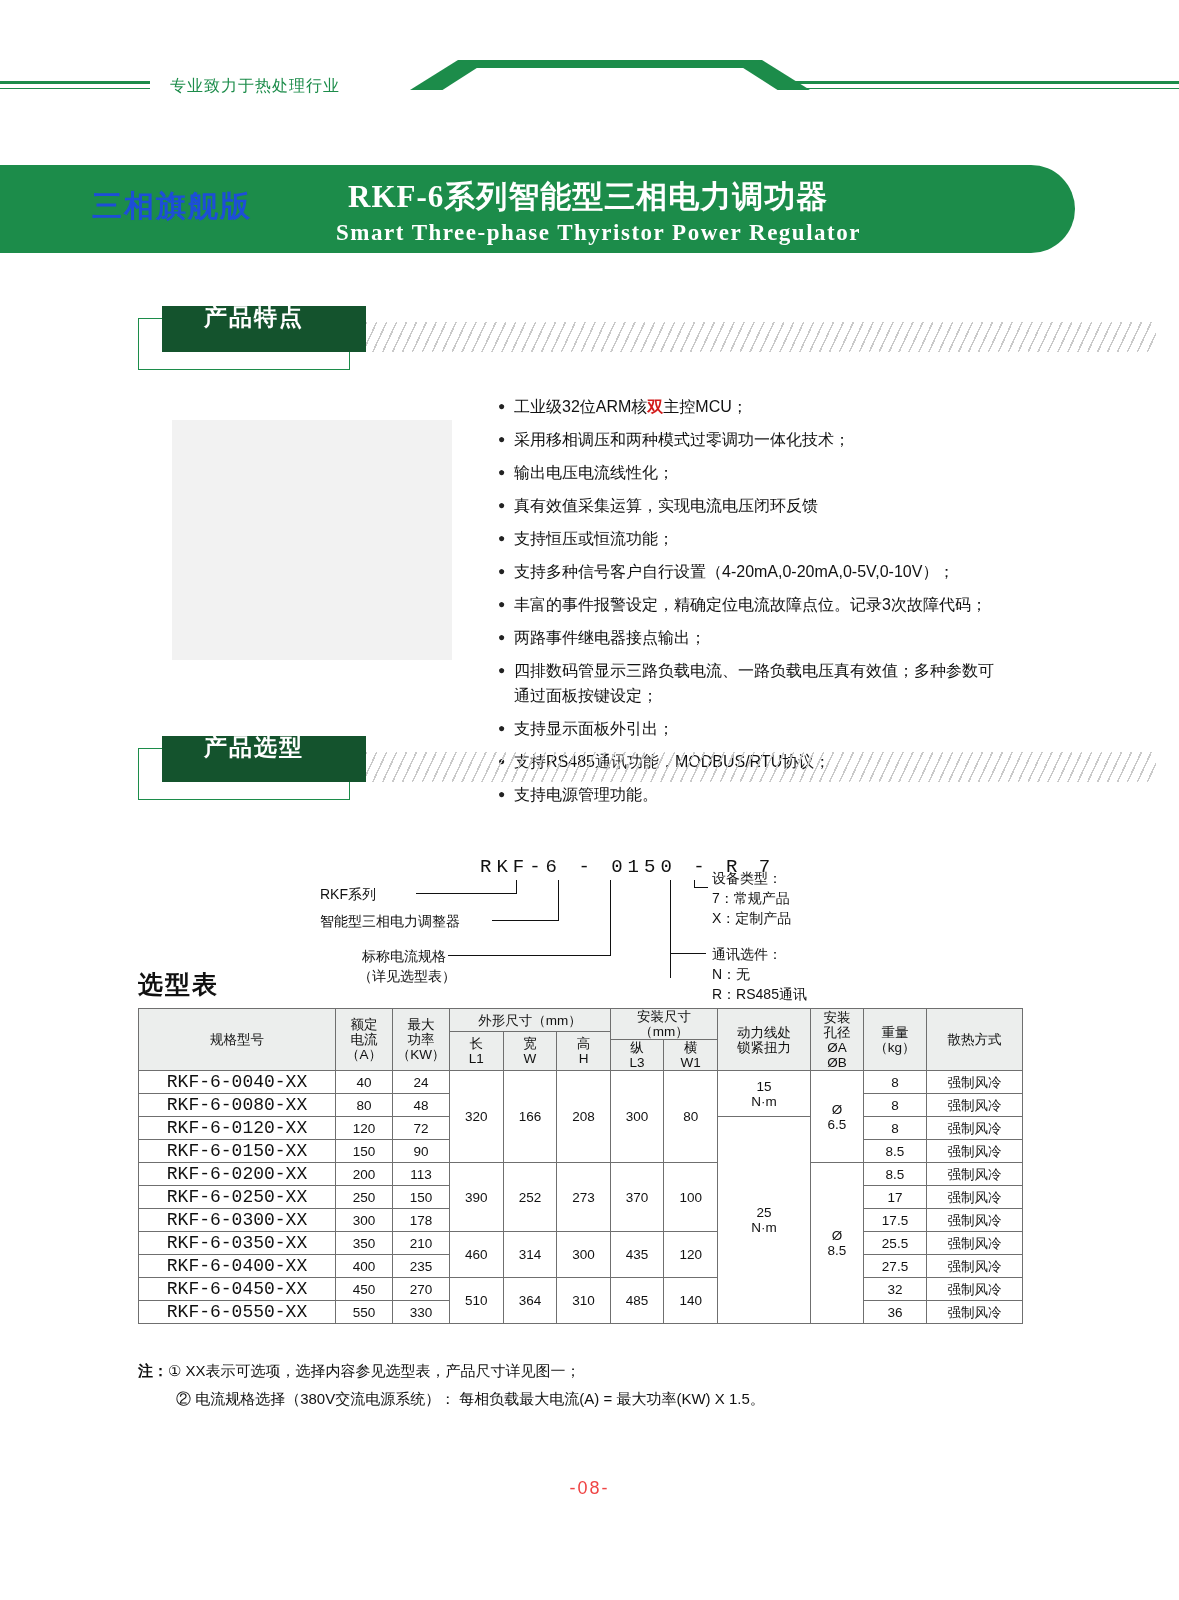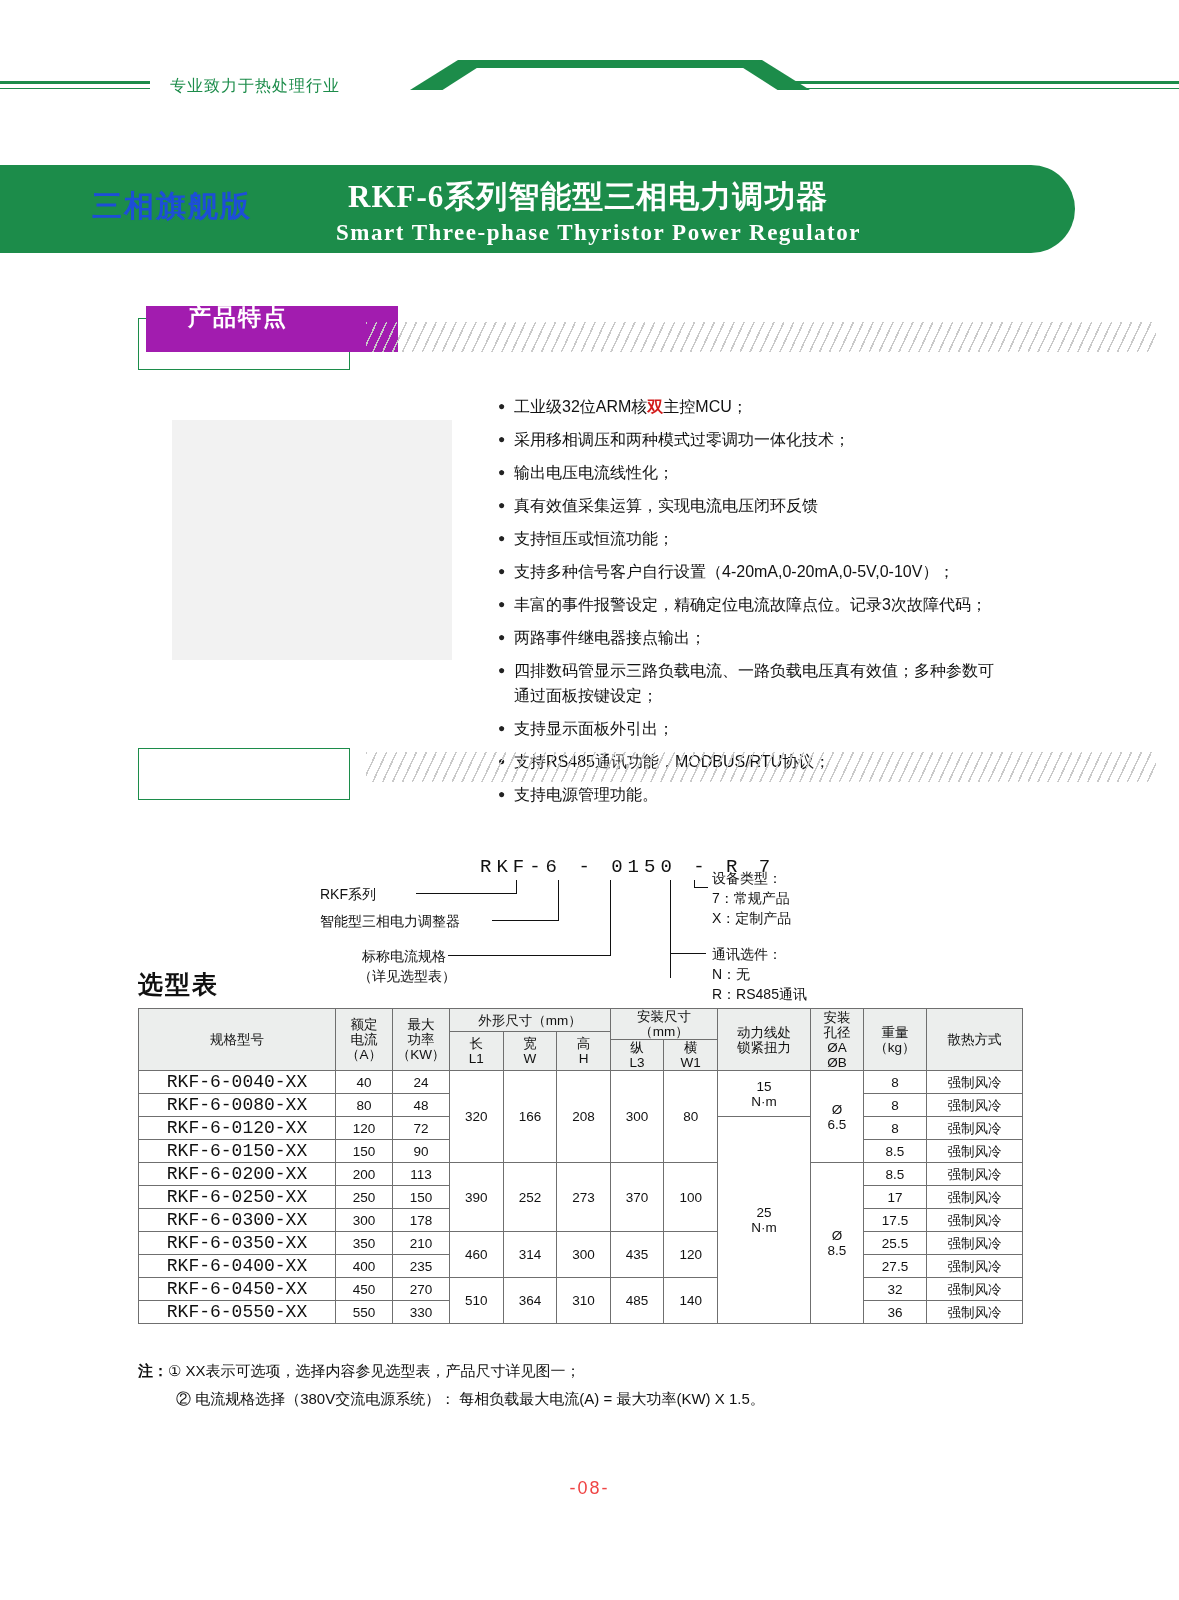--- a/index.html
+++ b/index.html
@@ -55,22 +55,22 @@
     font-family:"Liberation Serif", serif;
   }
 
   
   .sec { position:absolute; }
   .sec-frame {
     position:absolute; left:0; top:0; width:212px; height:52px;
     border:1px solid #1c8c4a; box-sizing:border-box;
   }
   .sec-box {
-    position:absolute; left:8px; top:-12px; width:252px; height:46px;
-    background:#a21caf;
+    position:absolute; left:24px; top:-12px; width:204px; height:46px;
+    background:#14532d;
   }
   .sec-label {
     position:absolute; left:42px; top:-2px;
     font-size:23px; font-weight:bold; color:#ffffff; letter-spacing:2px;
     line-height:26px;
   }
   .hatch {
     position:absolute; left:228px; top:4px; width:790px; height:30px;
     background:repeating-linear-gradient(115deg,#c9c9c9 0 1.5px,rgba(0,0,0,0) 1.5px 9px);
   }
@@ -227,20 +227,23 @@
       <span class="feat-text">支持RS485通讯功能，MODBUS/RTU协议；</span>
     </div>
   <div class="feat-row">
       <span class="feat-bullet">●</span>
       <span class="feat-text">支持电源管理功能。</span>
     </div>
 </div>
 
 <div class="sec" style="left:138px; top:748px; width:900px; height:56px;">
   <div class="sec-frame"></div>
+  <div class="sec-box">
+    <div class="sec-label">产品选型</div>
+  </div>
   <div class="hatch"></div>
 </div>
 
 <div class="model-area">
   <div class="model-code">RKF-6 - 0150 - R 7</div>
 
   <div class="mtxt" style="left:0px; top:28px;">RKF系列</div>
   <div class="mtxt" style="left:0px; top:55px;">智能型三相电力调整器</div>
   <div class="mtxt" style="left:42px; top:90px;">标称电流规格</div>
   <div class="mtxt" style="left:38px; top:110px;">（详见选型表）</div>

